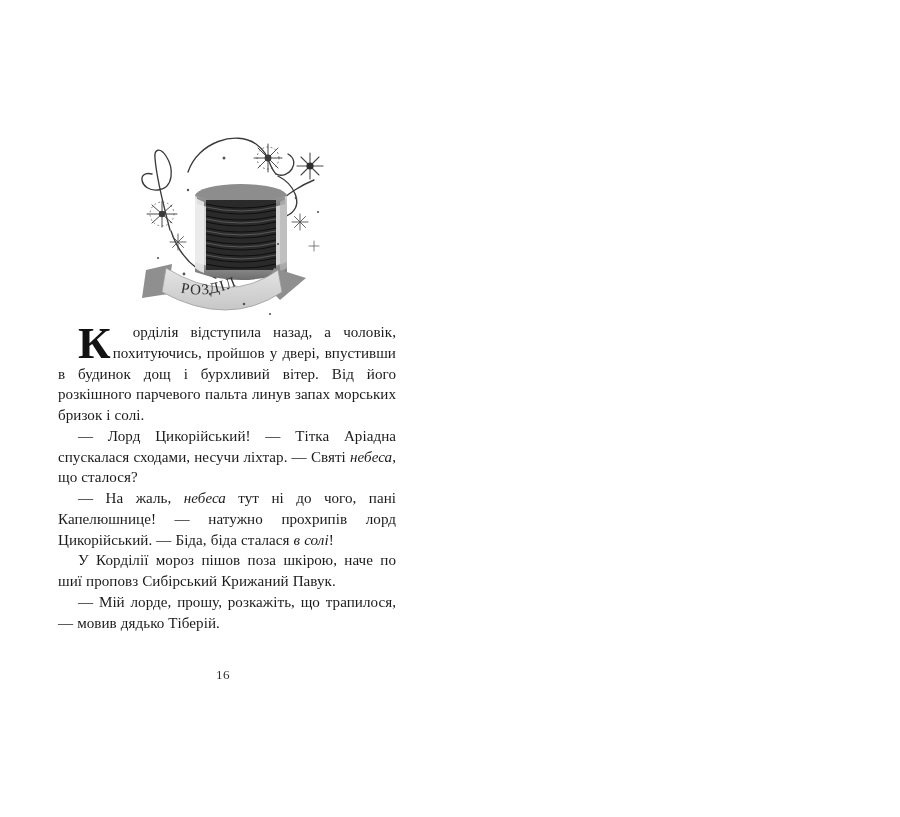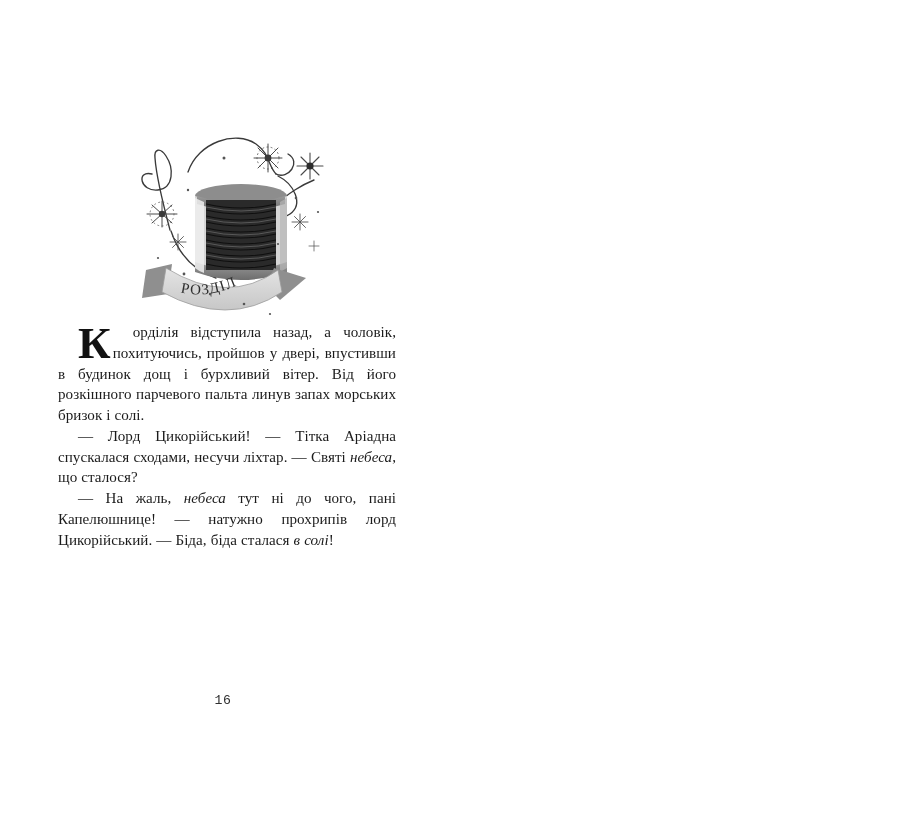--- a/index.html
+++ b/index.html
@@ -84,21 +84,21 @@
 
   
   .folio {
     position: absolute;
     font-size: 13.2px;
     color: #303030;
     letter-spacing: 0.5px;
     text-align: center;
     width: 80px;
   }
-  .folio-left  { left: 183px; top: 693px; font-family: Liberation Mono, monospace; }
+  .folio-left  { left: 183px; top: 667px; }
 </style>
 </head>
 <body>
 
 <div class="spread">
 
   <div class="page page-left">
 
     <div class="ornament">
       <svg viewBox="0 0 205 200" xmlns="http://www.w3.org/2000/svg">
@@ -207,20 +207,22 @@
           <circle cx="82" cy="176" r="1.2"></circle>
             <circle cx="142" cy="196" r="1.1"></circle>
         </g>
       </svg>
     </div>
 
     <div class="textblock textblock-left">
         <p class="dropcap-para"><span class="dropcap">К</span>орділія відступила назад, а чоловік, похитуючись, пройшов у двері, впустивши в будинок дощ і бурхливий вітер. Від його розкішного парчевого пальта линув запах морських бризок і солі.</p>
         <p>— Лорд Цикорійський! — Тітка Аріадна спускалася сходами, несучи ліхтар. — Святі <em class="it">небеса</em>, що сталося?</p>
         <p>— На жаль, <em class="it">небеса</em> тут ні до чого, пані Капелюшнице! — натужно прохрипів лорд Цикорійський. — Біда, біда сталася <em class="it">в солі</em>!</p>
+        <p>У Корділії мороз пішов поза шкірою, наче по шиї проповз Сибірський Крижаний Павук.</p>
+        <p>— Мій лорде, прошу, розкажіть, що трапилося, — мовив дядько Тіберій.</p>
       </div>
 
     <div class="folio folio-left">16</div>
   </div>
 
   <div class="page page-right">
 
     
 
     

